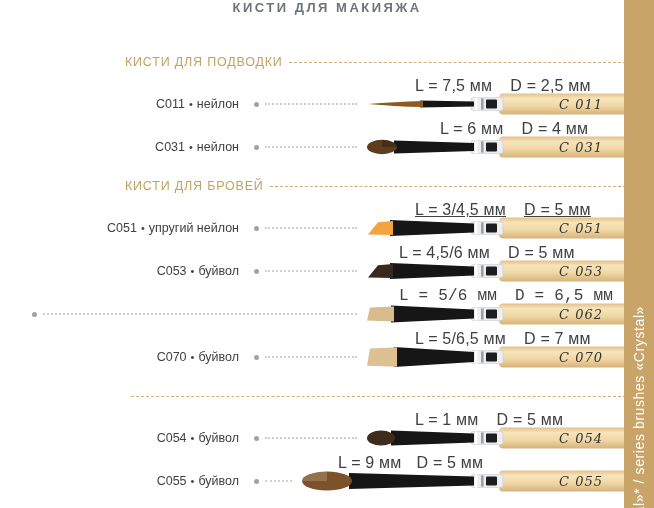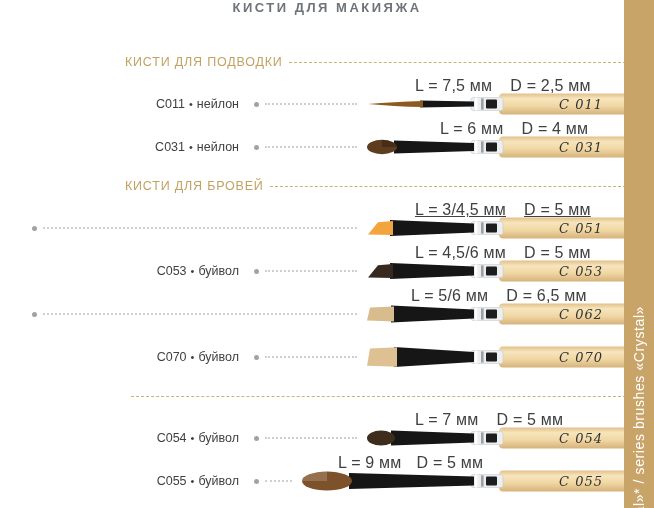--- a/index.html
+++ b/index.html
@@ -120,20 +120,23 @@
   </svg>
         </div>
   </div>
 
   <div class="section-header">
     <span class="section-title">КИСТИ ДЛЯ БРОВЕЙ</span>
     <span class="section-rule"></span>
   </div>
 
   <div class="item-row">
+    <div class="item-label">
+      <span>C051</span><span class="item-bullet">•</span><span>упругий нейлон</span>
+    </div>
     <span class="leader-dot"></span>
     <div class="leader"></div>
     <div class="brush-wrap" style="width: 274px;">
       <div class="dims" style="left: 48px; text-decoration: underline;">
         <span>L = 3/4,5 мм</span>
         <span>D = 5 мм</span>
       </div>
     <svg class="brush-svg" width="274" height="30" viewBox="0 0 274 30">
     <defs>
       <linearGradient id="wood2" x1="0" y1="0" x2="0" y2="1">
@@ -156,21 +159,21 @@
         </div>
   </div>
 
   <div class="item-row">
     <div class="item-label">
       <span>C053</span><span class="item-bullet">•</span><span>буйвол</span>
     </div>
     <span class="leader-dot"></span>
     <div class="leader"></div>
     <div class="brush-wrap" style="width: 274px;">
-      <div class="dims" style="left: 48px;">
+      <div class="dims" style="left: 32px;">
         <span>L = 4,5/6 мм</span>
         <span>D = 5 мм</span>
       </div>
     <svg class="brush-svg" width="274" height="30" viewBox="0 0 274 30">
     <defs>
       <linearGradient id="wood3" x1="0" y1="0" x2="0" y2="1">
         <stop offset="0" stop-color="#e2c08a"></stop>
         <stop offset="0.25" stop-color="#f7e5bc"></stop>
         <stop offset="0.6" stop-color="#f0d7a4"></stop>
         <stop offset="1" stop-color="#d6b27a"></stop>
@@ -186,21 +189,21 @@
             <polygon points="23,7 107,10.5 107,19.5 23,23" fill="#161616"></polygon>
             <path d="M1 21.5 L11 9.2 L26 8 L26 22 Z" fill="#37291e"></path>
   </svg>
         </div>
   </div>
 
   <div class="item-row">
     <span class="leader-dot"></span>
     <div class="leader"></div>
     <div class="brush-wrap" style="width: 274px;">
-      <div class="dims" style="left: 44px;">
+      <div class="dims" style="left: 32px; font-family: Liberation Mono, monospace;">
         <span>L = 5/6 мм</span>
         <span>D = 6,5 мм</span>
       </div>
     <svg class="brush-svg" width="274" height="30" viewBox="0 0 274 30">
     <defs>
       <linearGradient id="wood4" x1="0" y1="0" x2="0" y2="1">
         <stop offset="0" stop-color="#e2c08a"></stop>
         <stop offset="0.25" stop-color="#f7e5bc"></stop>
         <stop offset="0.6" stop-color="#f0d7a4"></stop>
         <stop offset="1" stop-color="#d6b27a"></stop>
@@ -219,20 +222,24 @@
         </div>
   </div>
 
   <div class="item-row">
     <div class="item-label">
       <span>C070</span><span class="item-bullet">•</span><span>буйвол</span>
     </div>
     <span class="leader-dot"></span>
     <div class="leader"></div>
     <div class="brush-wrap" style="width: 274px;">
+      <div class="dims" style="left: 48px;">
+        <span>L = 5/6,5 мм</span>
+        <span>D = 7 мм</span>
+      </div>
     <svg class="brush-svg" width="274" height="30" viewBox="0 0 274 30">
     <defs>
       <linearGradient id="wood5" x1="0" y1="0" x2="0" y2="1">
         <stop offset="0" stop-color="#e2c08a"></stop>
         <stop offset="0.25" stop-color="#f7e5bc"></stop>
         <stop offset="0.6" stop-color="#f0d7a4"></stop>
         <stop offset="1" stop-color="#d6b27a"></stop>
       </linearGradient>
     </defs>
 
@@ -253,21 +260,21 @@
   </div>
 
   <div class="item-row">
     <div class="item-label">
       <span>C054</span><span class="item-bullet">•</span><span>буйвол</span>
     </div>
     <span class="leader-dot"></span>
     <div class="leader"></div>
     <div class="brush-wrap" style="width: 274px;">
       <div class="dims" style="left: 48px;">
-        <span>L = 7 мм</span>
+        <span>L = 1 мм</span>
         <span>D = 5 мм</span>
       </div>
     <svg class="brush-svg" width="274" height="30" viewBox="0 0 274 30">
     <defs>
       <linearGradient id="wood6" x1="0" y1="0" x2="0" y2="1">
         <stop offset="0" stop-color="#e2c08a"></stop>
         <stop offset="0.25" stop-color="#f7e5bc"></stop>
         <stop offset="0.6" stop-color="#f0d7a4"></stop>
         <stop offset="1" stop-color="#d6b27a"></stop>
       </linearGradient>

